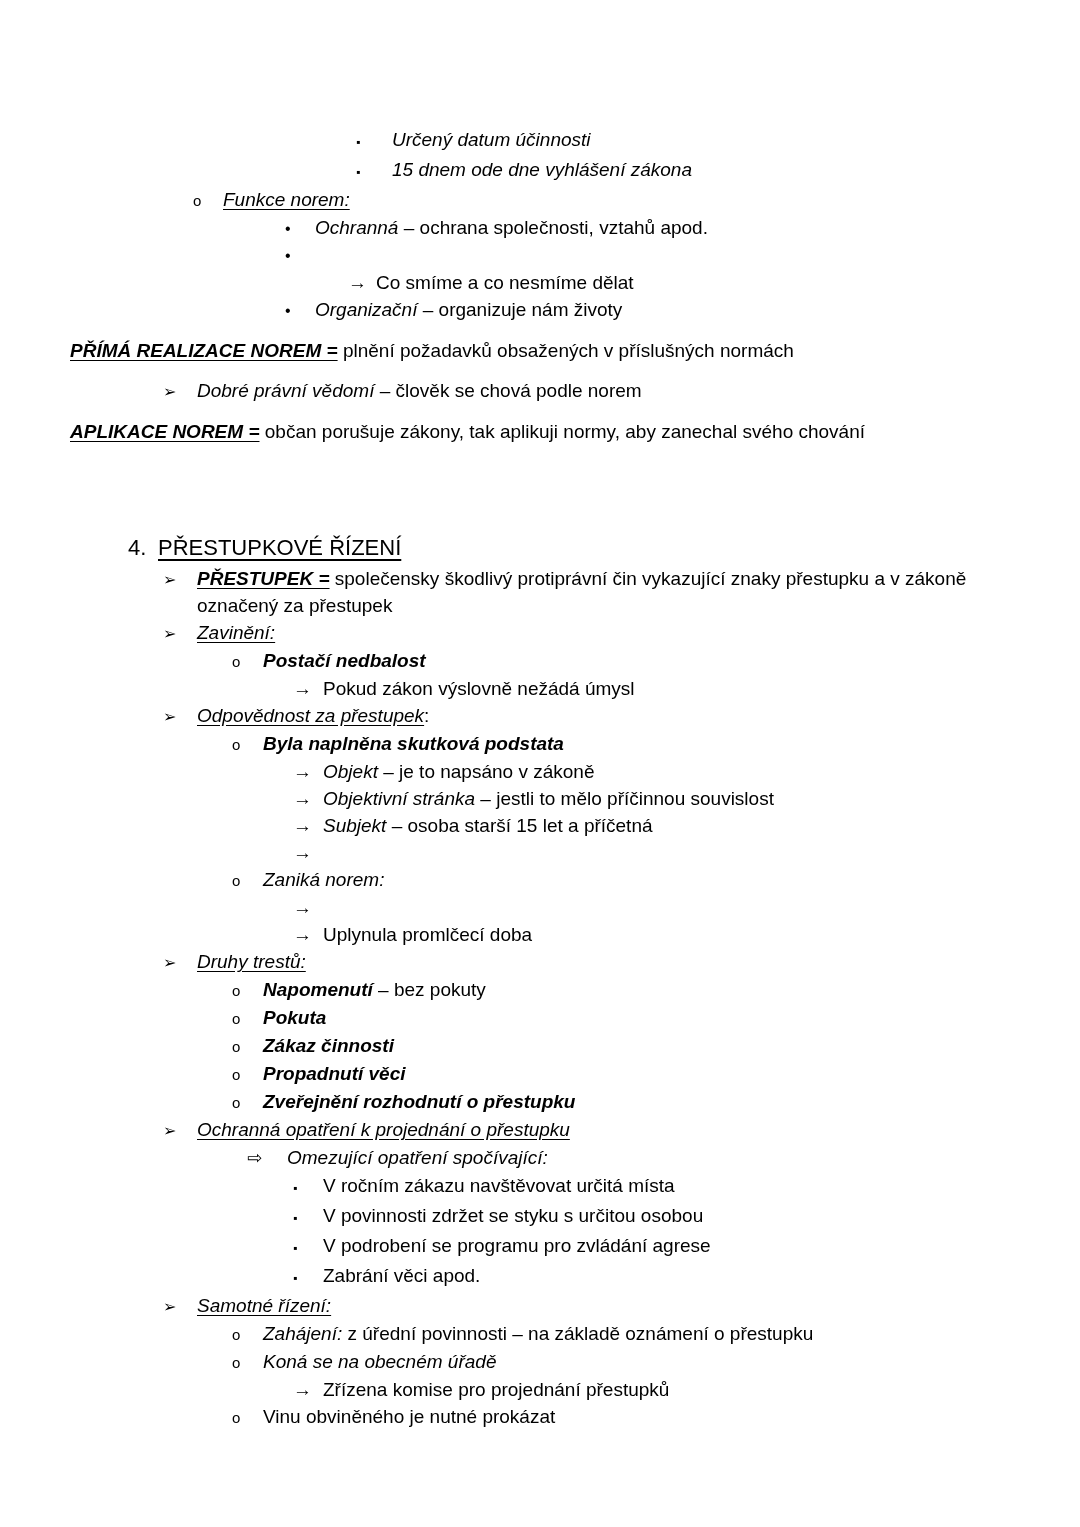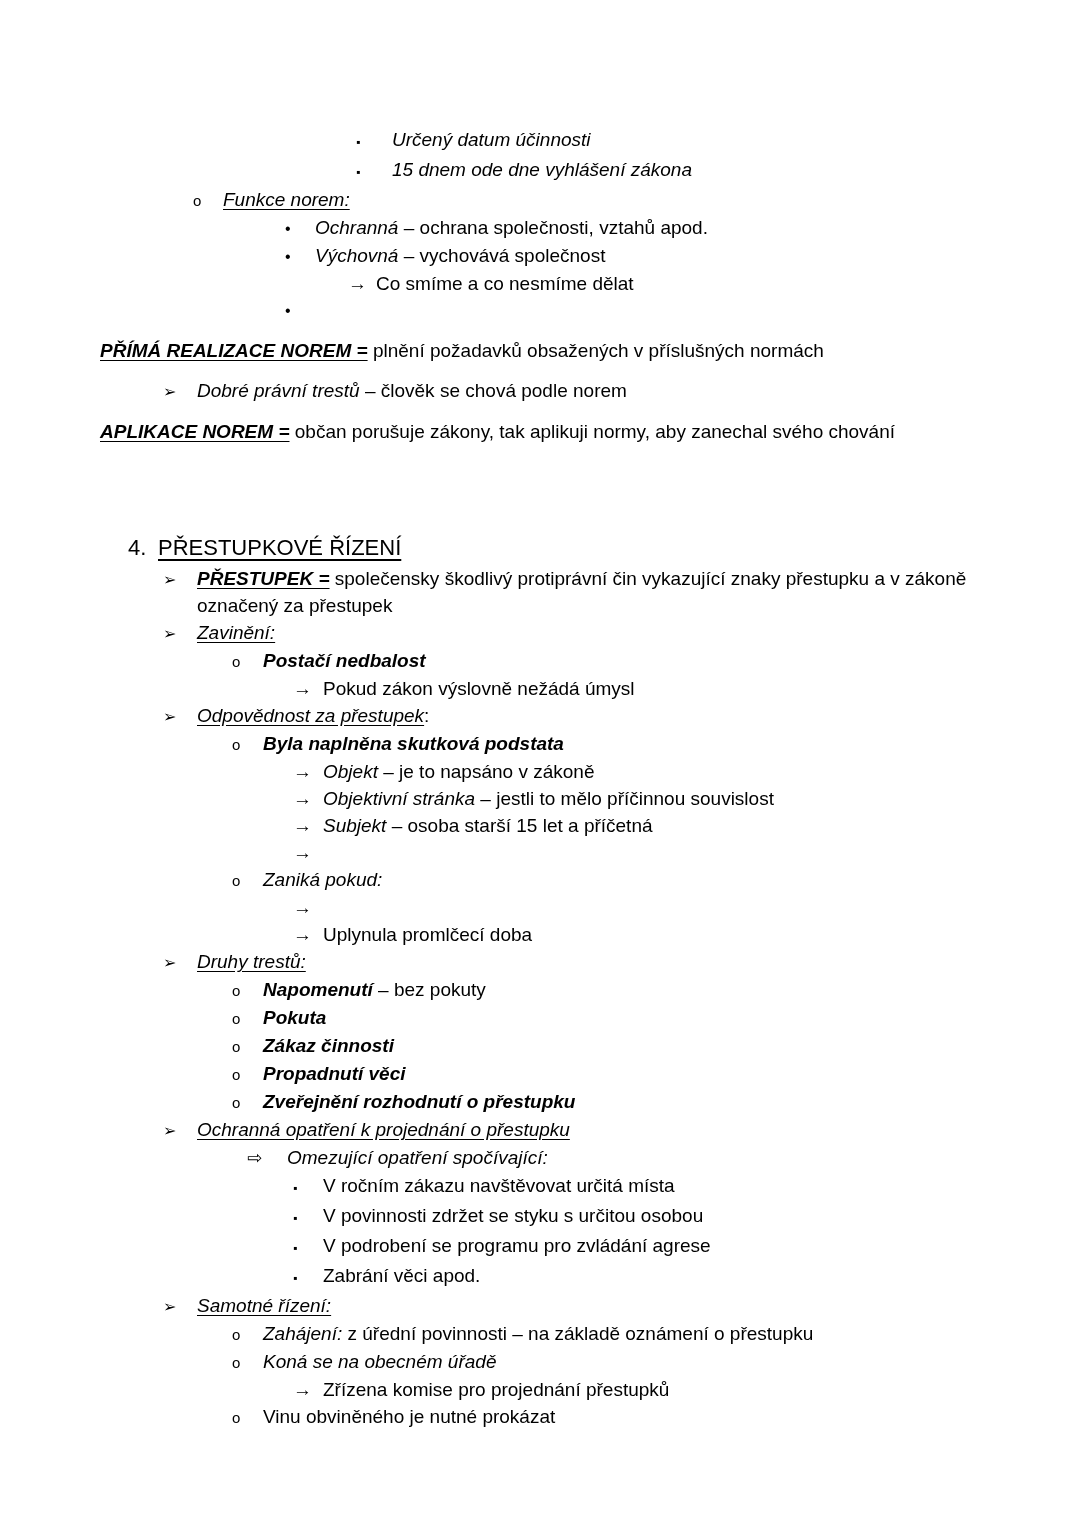--- a/index.html
+++ b/index.html
@@ -23,21 +23,21 @@
     box-sizing:border-box;
   }
   .bullet{flex:0 0 auto;display:inline-block;font-style:normal;font-weight:normal;}
   .txt{flex:1 1 auto;}
 
   
   .L-a{padding-left:356px;}  .L-a > .bullet{width:36px;}
   .L-b{padding-left:193px;}  .L-b > .bullet{width:30px;}
   .L-c{padding-left:285px;}  .L-c > .bullet{width:30px;}
   .L-d{padding-left:348px;}  .L-d > .bullet{width:28px;}
-  .L-p{padding-left:100px;}
+  .L-p{padding-left:70px;}
   .L-1{padding-left:163px;}  .L-1 > .bullet{width:34px;}
   .L-2{padding-left:232px;}  .L-2 > .bullet{width:31px;}
   .L-2b{padding-left:247px;} .L-2b > .bullet{width:40px;}
   .L-3{padding-left:293px;}  .L-3 > .bullet{width:30px;}
 
   
   .bullet.square{font-size:12px;}
   .bullet.circle{font-size:15px;}
   .bullet.disc{font-size:16px;}
   .bullet.arrow{font-size:19px;}
@@ -81,35 +81,35 @@
       <div class=" line L-b">
         <span class="bullet circle">o</span>
         <span class="txt"><span class="s-iu">Funkce norem:</span></span>
       </div>
       <div class=" line L-c">
         <span class="bullet disc">•</span>
         <span class="txt"><span class="s-i">Ochranná</span><span class="s-r"> – ochrana společnosti, vztahů apod.</span></span>
       </div>
       <div class=" line L-c">
         <span class="bullet disc">•</span>
-        <span class="txt"><span class="s-i">Výchovná</span><span class="s-r"> – vychovává společnost</span></span>
       </div>
       <div class=" line L-d">
         <span class="bullet arrow">→</span>
         <span class="txt"><span class="s-r">Co smíme a co nesmíme dělat</span></span>
       </div>
       <div class=" line L-c">
         <span class="bullet disc">•</span>
+        <span class="txt"><span class="s-i">Organizační</span><span class="s-r"> – organizuje nám životy</span></span>
       </div>
       <div class="sp-para line L-p">
         <span class="txt"><span class="s-biu">PŘÍMÁ REALIZACE NOREM =</span><span class="s-r"> plnění požadavků obsažených v příslušných normách</span></span>
       </div>
       <div class="sp-para line L-1">
         <span class="bullet chevron">➢</span>
-        <span class="txt"><span class="s-i">Dobré právní trestů</span><span class="s-r"> – člověk se chová podle norem</span></span>
+        <span class="txt"><span class="s-i">Dobré právní vědomí</span><span class="s-r"> – člověk se chová podle norem</span></span>
       </div>
       <div class="sp-para line L-p">
         <span class="txt"><span class="s-biu">APLIKACE NOREM =</span><span class="s-r"> občan porušuje zákony, tak aplikuji normy, aby zanechal svého chování</span></span>
       </div>
       <div class="sp-section line heading">
         <span class="num">4.</span>
         <span class="title">PŘESTUPKOVÉ ŘÍZENÍ</span>
       </div>
       <div class=" line L-1">
         <span class="bullet chevron">➢</span>
@@ -145,21 +145,21 @@
       </div>
       <div class=" line L-3">
         <span class="bullet arrow">→</span>
         <span class="txt"><span class="s-i">Subjekt</span><span class="s-r"> – osoba starší 15 let a příčetná</span></span>
       </div>
       <div class=" line L-3">
         <span class="bullet arrow">→</span>
       </div>
       <div class=" line L-2">
         <span class="bullet circle">o</span>
-        <span class="txt"><span class="s-i">Zaniká pokud:</span></span>
+        <span class="txt"><span class="s-i">Zaniká norem:</span></span>
       </div>
       <div class=" line L-3">
         <span class="bullet arrow">→</span>
       </div>
       <div class=" line L-3">
         <span class="bullet arrow">→</span>
         <span class="txt"><span class="s-r">Uplynula promlčecí doba</span></span>
       </div>
       <div class=" line L-1">
         <span class="bullet chevron">➢</span>

